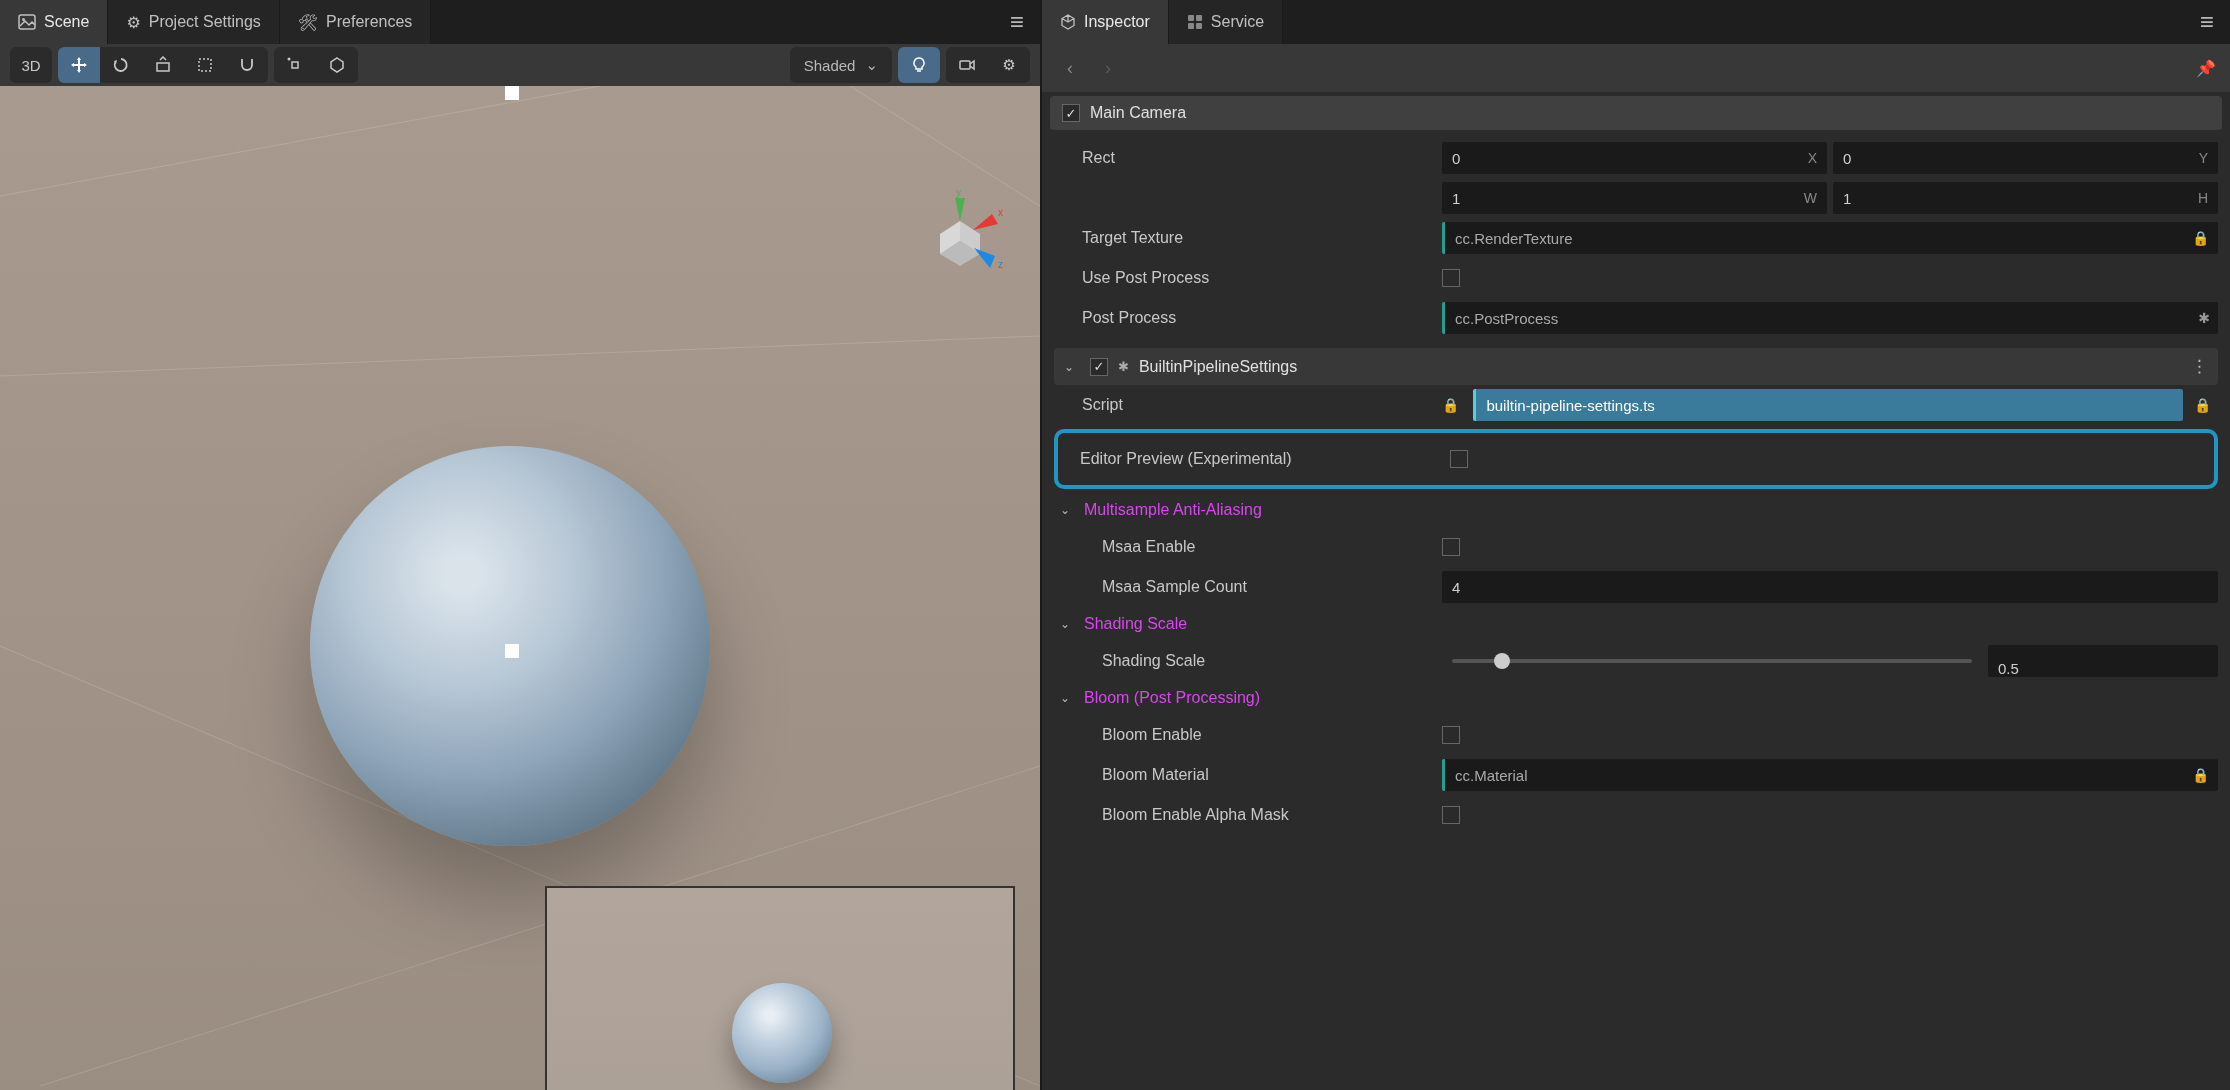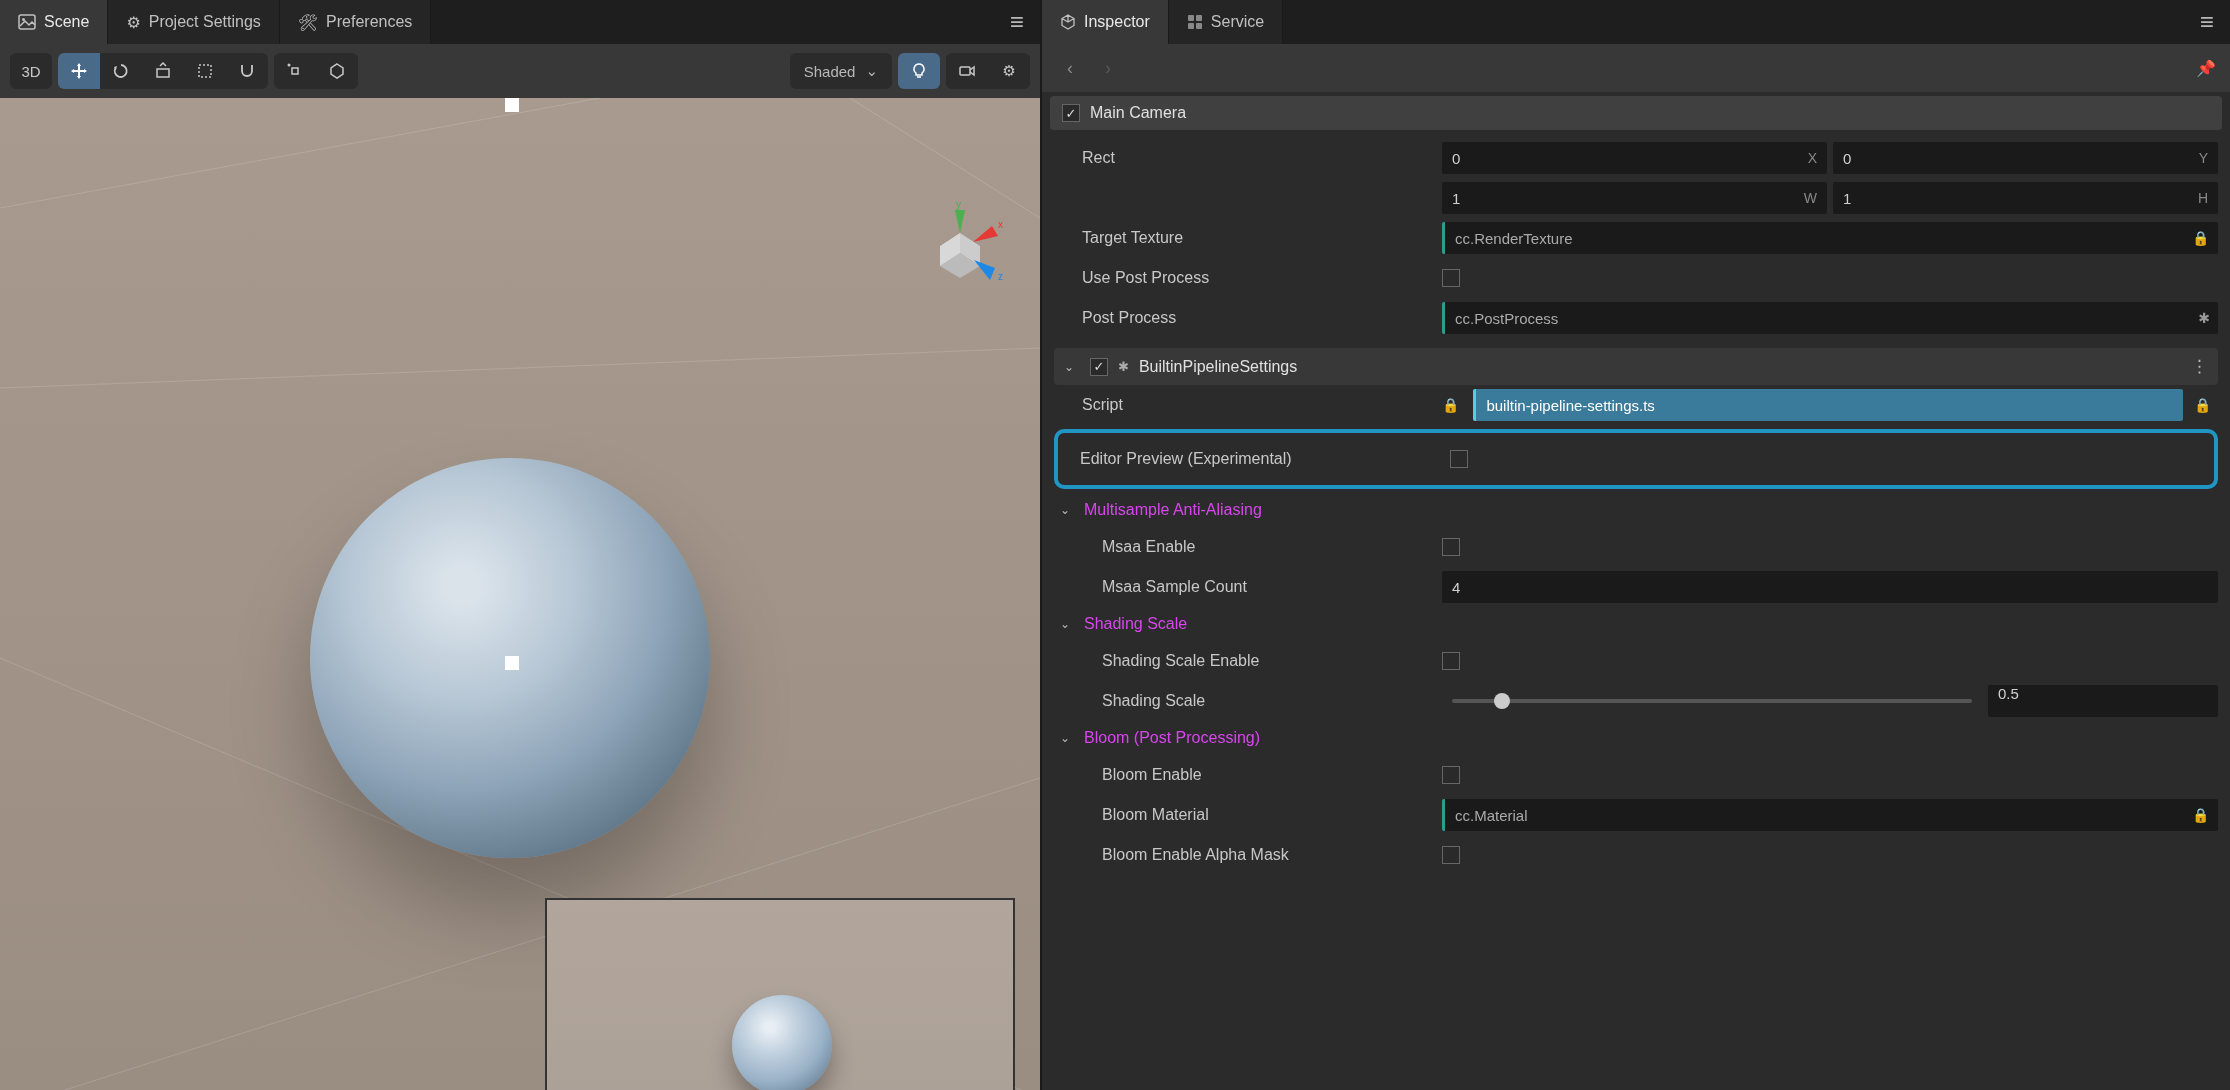--- a/index.html
+++ b/index.html
@@ -11,21 +11,21 @@
 
 .tabs { display: flex; background: #1e1e1e; height: 44px; align-items: stretch; }
 .tab { display: flex; align-items: center; gap: 8px; padding: 0 18px; background: #252525; color: #c0c0c0; font-size: 16px; cursor: pointer; border-right: 1px solid #1a1a1a; }
 .tab.active { background: #383838; color: #e8e8e8; }
 .tab-spacer { flex: 1; }
 .tab-menu { display: flex; align-items: center; padding: 0 12px; color: #b8b8b8; cursor: pointer; }
 .hamburger { display: inline-block; width: 18px; }
 .hamburger::before { content: '≡'; font-size: 24px; }
 
 
-.toolbar { display: flex; align-items: center; gap: 6px; padding: 8px 10px; background: #383838; height: 54px; }
+.toolbar { display: flex; align-items: center; gap: 6px; padding: 8px 10px; background: #383838; height: 42px; }
 .tool-group { display: flex; background: #2b2b2b; border-radius: 6px; overflow: hidden; }
 .tool-btn { width: 42px; height: 36px; display: flex; align-items: center; justify-content: center; color: #c8c8c8; cursor: pointer; font-size: 15px; }
 .tool-btn.single { border-radius: 6px; background: #2b2b2b; }
 .tool-btn.active { background: #4a6a8a; color: #fff; }
 .dropdown { display: flex; align-items: center; gap: 10px; background: #2b2b2b; padding: 0 14px; height: 36px; border-radius: 6px; cursor: pointer; font-size: 15px; }
 .toolbar-spacer { flex: 1; }
 
 
 .viewport { flex: 1; position: relative; background: linear-gradient(180deg, #a89a8e 0%, #9a8d82 100%); overflow: hidden; }
 .grid-lines { position: absolute; inset: 0; opacity: 0.15; }
@@ -74,21 +74,21 @@
 
 .section-header { display: flex; align-items: center; gap: 8px; padding: 8px 6px; cursor: pointer; }
 .section-title { color: #d946ef; font-size: 16px; }
 
 
 .highlight-row { border: 4px solid #2196c4; border-radius: 10px; padding: 6px 4px; margin: 4px 0; }
 
 
 .slider-track { flex: 1; height: 4px; background: #555; border-radius: 2px; position: relative; margin: 0 10px; }
 .slider-thumb { position: absolute; width: 16px; height: 16px; background: #ccc; border-radius: 50%; top: -6px; }
-.slider-value { width: 230px; background: #1a1a1a; height: 32px; display: flex; align-items: flex-start; padding: 0 10px; color: #d0d0d0; font-size: 15px; border-radius: 2px; }
+.slider-value { width: 230px; background: #1a1a1a; height: 32px; display: flex; align-items: flex-end; padding: 0 10px; color: #d0d0d0; font-size: 15px; border-radius: 2px; }
 
 svg { display: block; }
 </style>
 </head>
 <body>
 
 <div class="app">
 
   <div class="left-panel">
     <div class="tabs">
@@ -352,26 +352,20 @@
               <span>4</span>
             </div>
           </div>
       </div>
 
       <div class="section-header">
         <span class="expand-arrow">⌄</span>
         <span class="section-title">Shading Scale</span>
       </div>
       <div class="prop-row">
-        <div class="prop-label indent2">Shading Scale Enable</div>
-        <div class="prop-controls">
-            <div class="checkbox"></div>
-          </div>
-      </div>
-      <div class="prop-row">
         <div class="prop-label indent2">Shading Scale</div>
         <div class="prop-controls" style="align-items:center">
           <div class="slider-track">
               <div class="slider-thumb" style="left:8%"></div>
             </div>
           <div class="slider-value">
               <span>0.5</span>
             </div>
         </div>
       </div>

